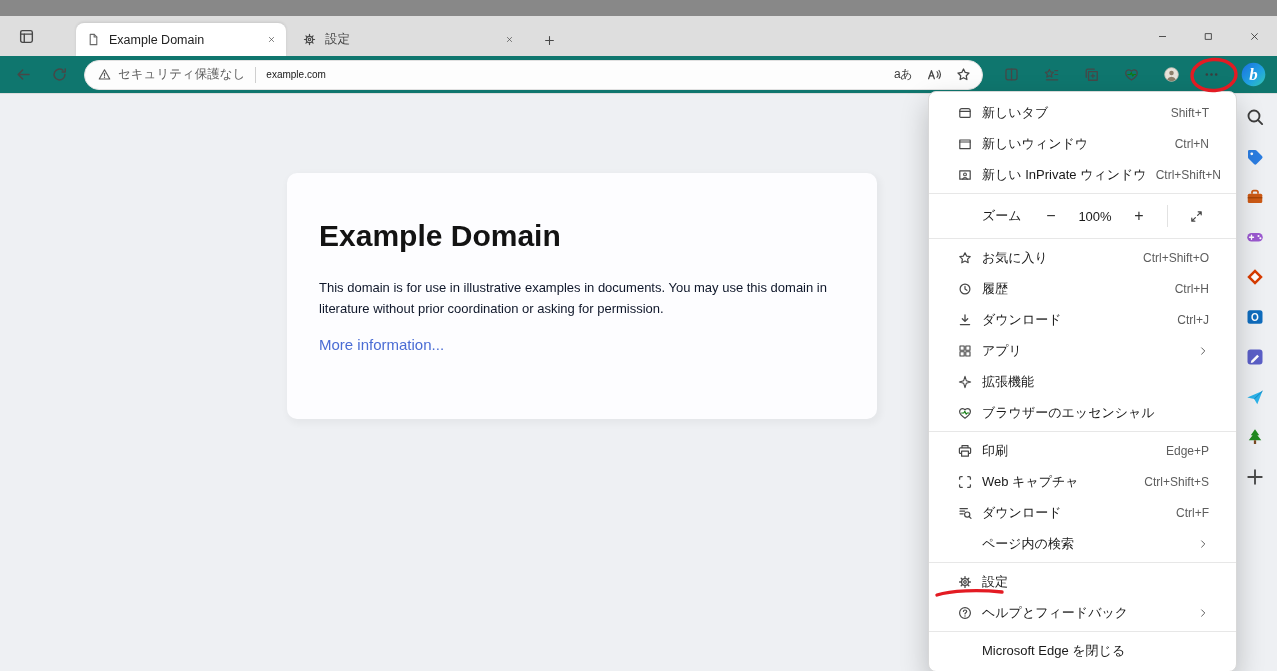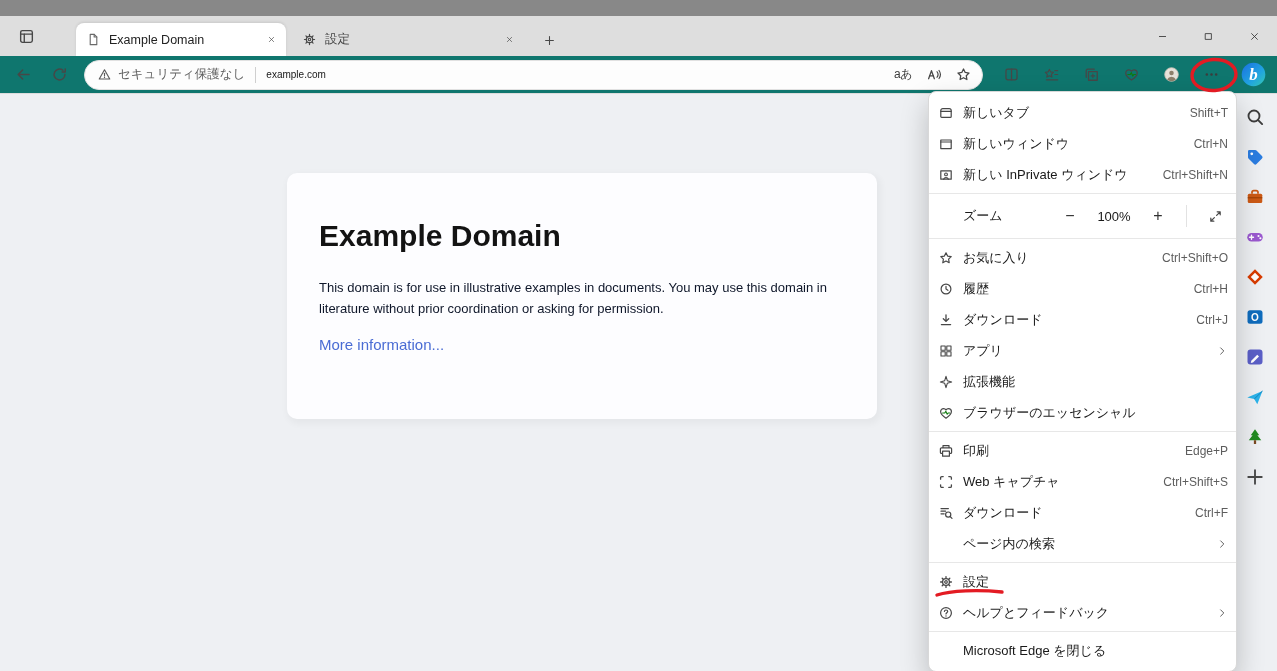--- a/index.html
+++ b/index.html
@@ -51,21 +51,21 @@
   .page-body{font-size:13px;line-height:21px;color:#0f172a;max-width:548px}
   .page-link{display:inline-block;margin-top:17px;font-size:15px;text-decoration:none;cursor:pointer}
 
   
   .sidebar{position:absolute;right:0;top:84px;bottom:0;width:44px;display:flex;flex-direction:column;align-items:center;gap:14px;padding-top:4px}
   .sb-btn{width:26px;height:26px;border:none;background:transparent;display:flex;align-items:center;justify-content:center;flex:0 0 26px;cursor:pointer}
   .sb-btn .icon{width:20px;height:20px}
 
   
   .edge-menu{position:absolute;left:928px;top:75px;width:309px;background:#fff;border:1px solid #d8d8d8;border-radius:8px;box-shadow:0 12px 28px rgba(0,0,0,.22);padding:5px 0;z-index:30}
-  .menu-row{height:31px;display:flex;align-items:center;gap:9px;padding:0 8px;font-size:13px;color:#191919;cursor:pointer}
+  .menu-row{height:31px;display:flex;align-items:center;gap:9px;padding:0 27px;font-size:13px;color:#191919;cursor:pointer}
   .mi-ic{width:17px;height:16px;flex:0 0 17px;display:flex;align-items:center;justify-content:center}
   .mi-ic svg{width:16px;height:16px}
   .mi-label{flex:1;white-space:nowrap}
   .mi-short{font-size:12px;color:#5d5d5d}
   .mi-chev{width:12px;height:12px;flex:0 0 12px}
   .mi-chev svg{width:12px;height:12px}
   .menu-sep{height:1px;background:#e7e7e7;margin:3px 0}
   .zoom-row{height:38px;cursor:default}
   .zoom-btn{border:none;background:transparent;width:26px;height:26px;font-size:16px;color:#303030;display:flex;align-items:center;justify-content:center;cursor:pointer;border-radius:4px}
   .zoom-val{width:44px;text-align:center;font-size:13px;color:#191919}

